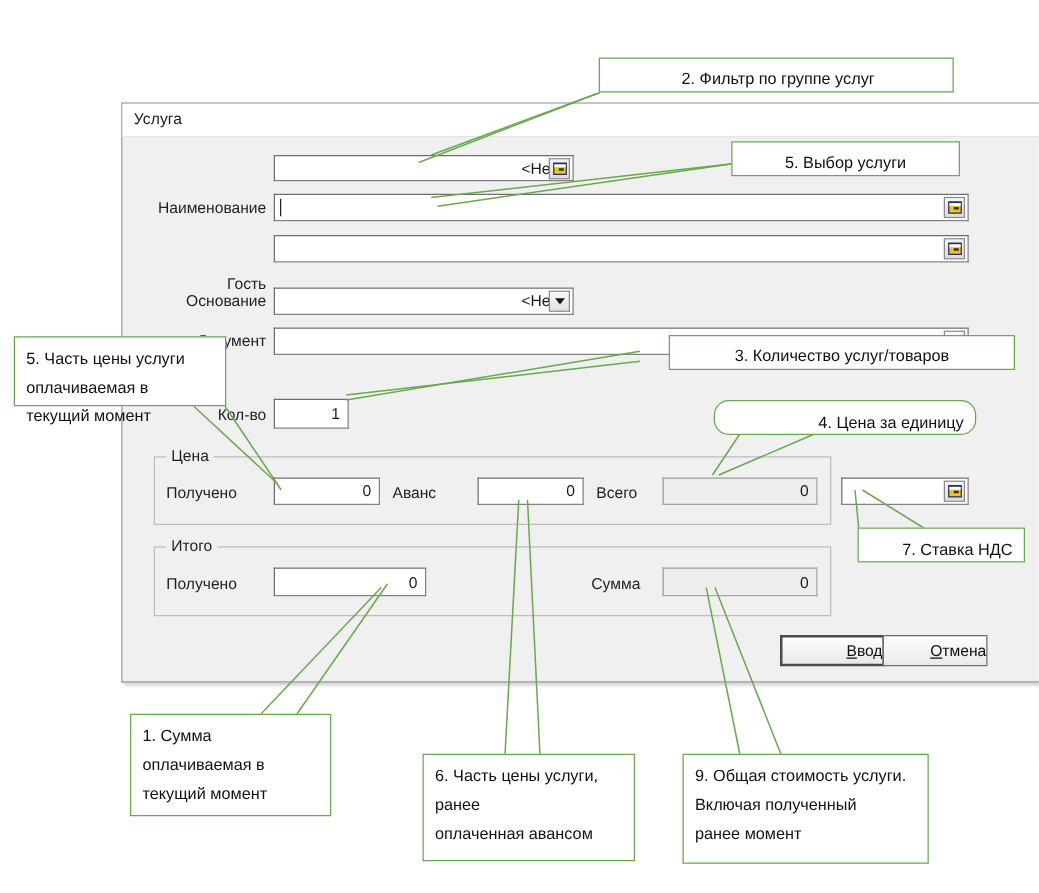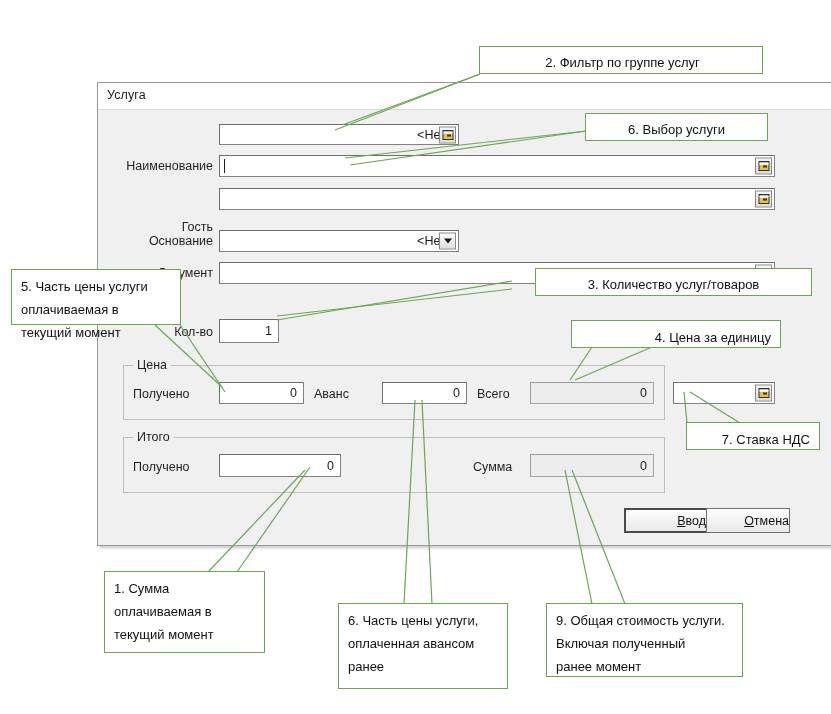--- a/index.html
+++ b/index.html
@@ -292,45 +292,45 @@
       <path name="c6a" d="M404,604 L415,400"></path>
       <path d="M432,604 L422,400"></path>
 
       <path d="M592,604 L565,470"></path>
       <path d="M625,604 L572,470"></path>
     </g>
   </svg>
 
   <div class="callout center" style="left:479px;top:46px;width:284px;height:28px;padding-left:12px;">2. Фильтр по группе услуг</div>
 
-  <div class="callout center" style="left:585px;top:113px;width:183px;height:28px;">6. Выбор услуги</div>
+  <div class="callout center" style="left:585px;top:113px;width:183px;height:28px;">5. Выбор услуги</div>
 
   <div class="callout center" style="left:511px;top:268px;width:277px;height:28px;margin-left:24px;">3. Количество услуг/товаров</div>
 
-  <div class="callout right" style="left:571px;top:320px;width:210px;height:28px;">4. Цена за единицу</div>
+  <div class="callout right" style="left:571px;top:320px;width:210px;height:28px;border-radius:12px;">4. Цена за единицу</div>
 
   <div class="callout" style="left:11px;top:269px;width:170px;height:56px;line-height:1.75;">
     <div>5. Часть цены услуги</div>
     <div>оплачиваемая в</div>
     <div>текущий момент</div>
   </div>
 
   <div class="callout right" style="left:686px;top:422px;width:134px;height:28px;">7. Ставка НДС</div>
 
   <div class="callout" style="left:104px;top:571px;width:161px;height:82px;line-height:1.75;">
     <div>1. Сумма</div>
     <div>оплачиваемая в</div>
     <div>текущий момент</div>
   </div>
 
   <div class="callout" style="left:338px;top:603px;width:170px;height:86px;line-height:1.75;">
     <div>6. Часть цены услуги,</div>
+    <div>ранее</div>
     <div>оплаченная авансом</div>
-    <div>ранее</div>
-  </div>
-
-  <div class="callout" style="left:546px;top:603px;width:197px;height:74px;line-height:1.75;">
+  </div>
+
+  <div class="callout" style="left:546px;top:603px;width:197px;height:88px;line-height:1.75;">
     <div>9. Общая стоимость услуги.</div>
     <div>Включая полученный</div>
     <div>ранее момент</div>
   </div>
 
 </div>
 
 </body></html>

